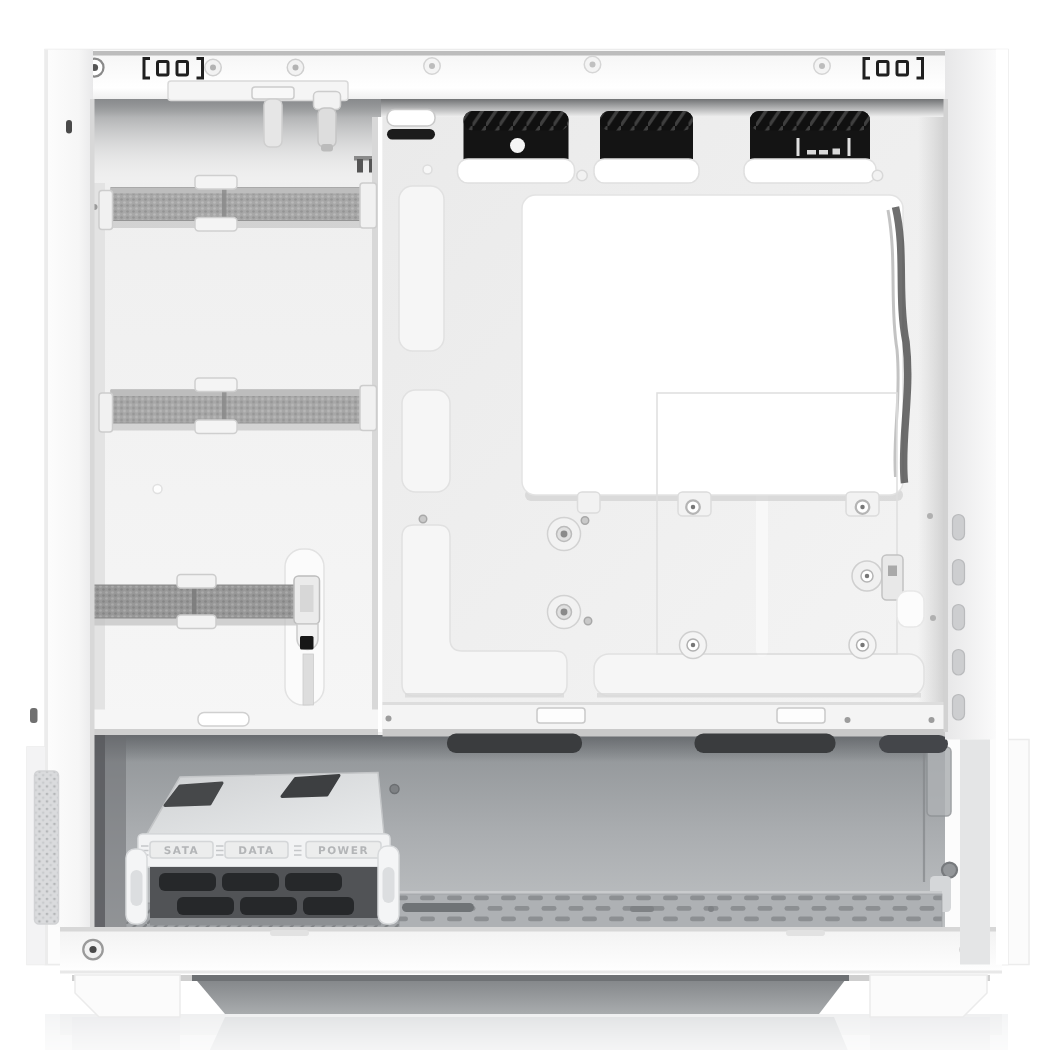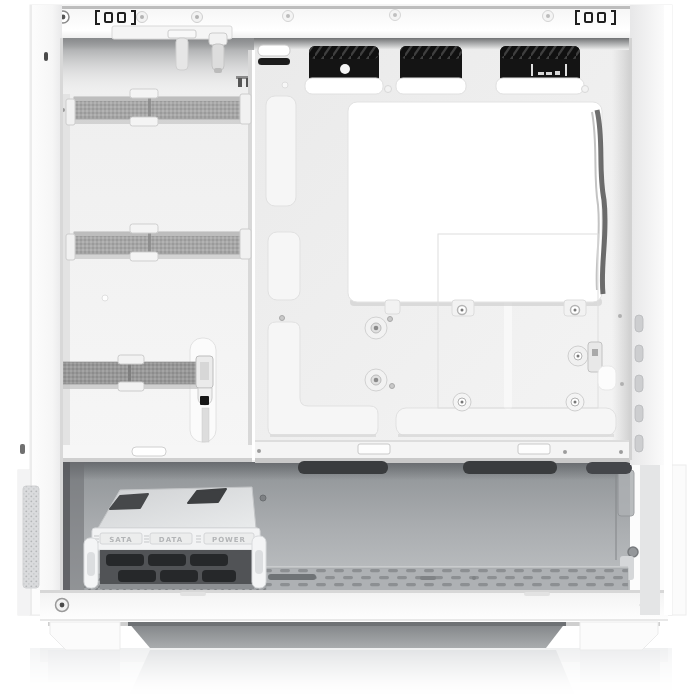--- a/index.html
+++ b/index.html
@@ -1,17 +1,17 @@
 <!DOCTYPE html>
 <html style="--color-background: #ffffff; --color-case-white: #f7f7f7; --color-tray-gray: #ececec; --color-strap-gray: #a7a7a7; --color-grommet-black: #141414; --color-basement-gray: #9ea1a4; --color-filter-gray: #84878a;"><head>
 <meta charset="utf-8">
 <style>
   html,body{margin:0;padding:0;background:#fff;width:700px;height:700px;overflow:hidden;
     font-family:"DejaVu Sans","Liberation Sans",sans-serif;}
-  .scene{position:relative;width:700px;height:500px;}
+  .scene{position:relative;width:700px;height:500px;margin-top:28px;}
   svg{display:block;}
   .emboss{font:bold 7px "DejaVu Sans",sans-serif;fill:#b3b5b7;letter-spacing:1px;}
 </style>
 </head>
 <body>
 
 <div class="scene">
 <svg width="700" height="700" viewBox="0 0 700 700">
   <defs>
     <linearGradient id="gTop" x1="0" y1="0" x2="0" y2="1">

